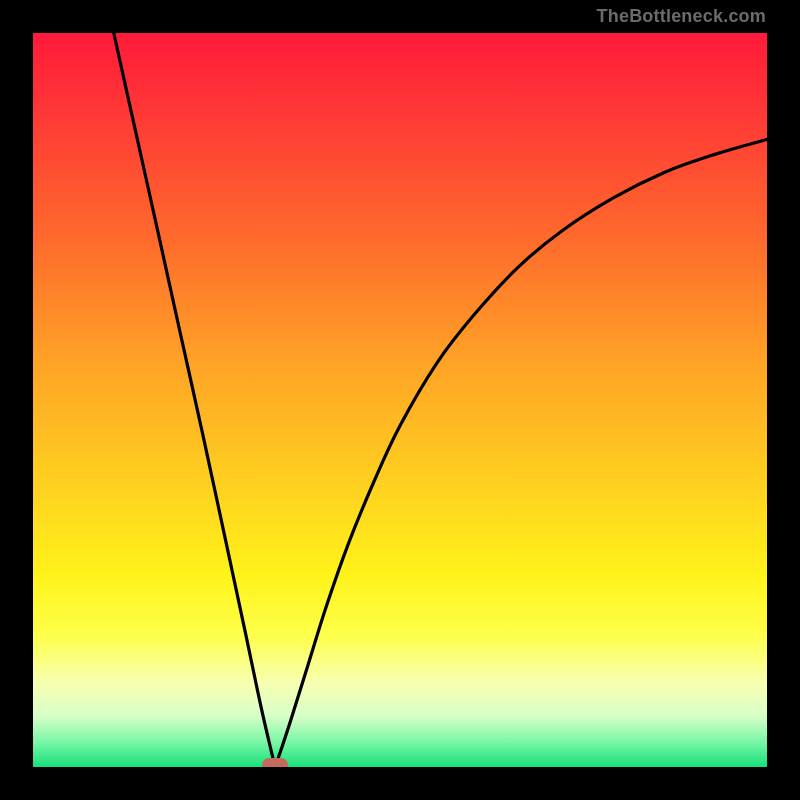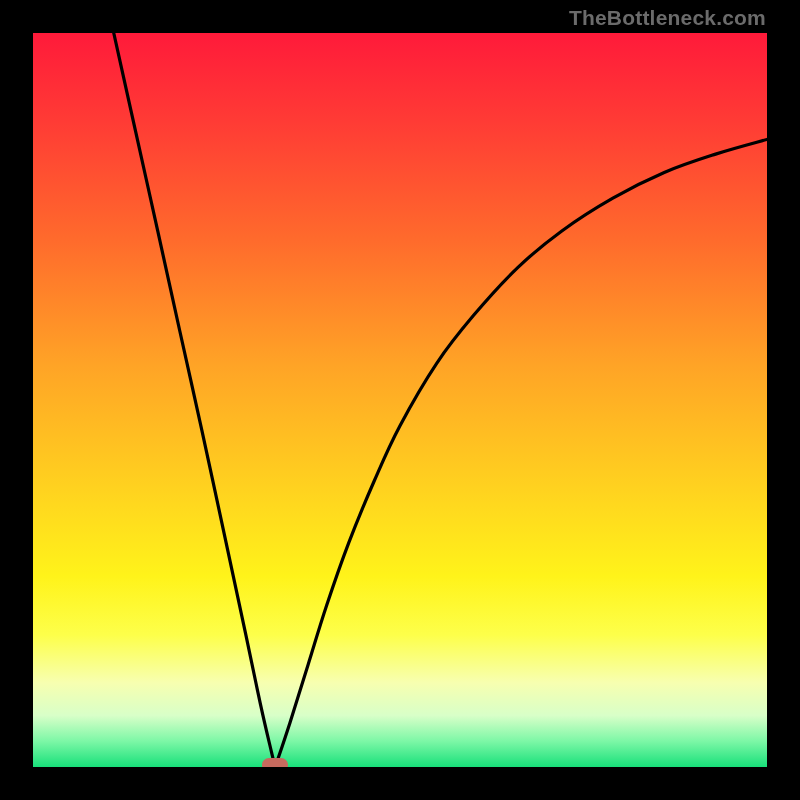--- a/index.html
+++ b/index.html
@@ -26,21 +26,21 @@
     position: absolute;
     inset: 0;
     width: 734px;
     height: 734px;
   }
   .watermark {
     position: absolute;
     top: 6px;
     right: 34px;
     font-family: Arial, Helvetica, sans-serif;
-    font-size: 21px;
+    font-size: 18px;
     font-weight: 600;
     color: #6b6b6b;
     letter-spacing: 0.2px;
   }
   .marker {
     position: absolute;
     width: 26px;
     height: 14px;
     border-radius: 8px;
     background: #c66a5e;

